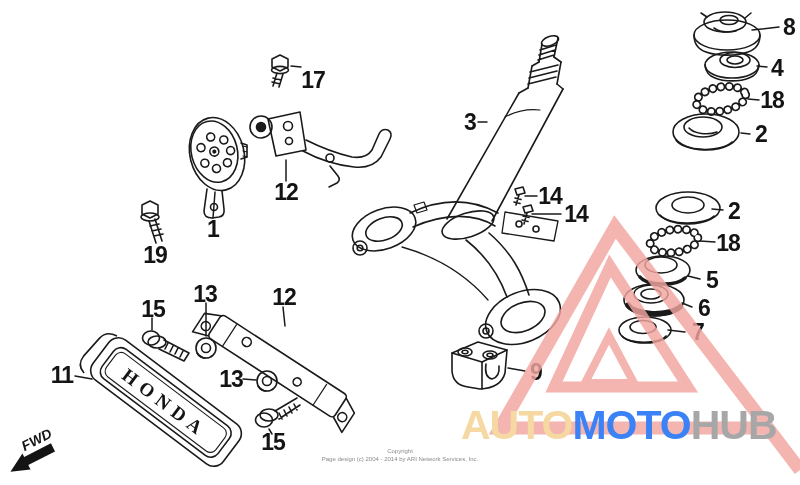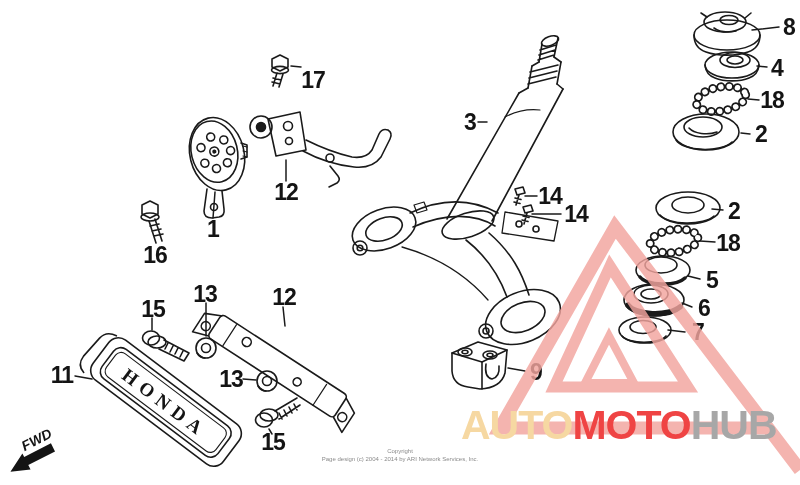--- a/index.html
+++ b/index.html
@@ -12,21 +12,21 @@
     position:absolute;z-index:2;transform:translate(-50%,-50%);
     font:bold 23px "Liberation Sans",sans-serif;color:#141414;letter-spacing:-1px;
     white-space:nowrap;
   }
   #watermark-triangles{position:absolute;left:0;top:0;z-index:3;opacity:.82;pointer-events:none;}
   #watermark-text{
     position:absolute;left:461px;top:402px;z-index:4;pointer-events:none;
     font:bold 41px "Liberation Sans",sans-serif;letter-spacing:-1px;white-space:nowrap;
   }
   #watermark-text .wm-auto{color:#F6D8A2;margin-top:24px;}
-  #watermark-text .wm-moto{color:#ef4444;}
+  #watermark-text .wm-moto{color:#3b82f6;}
   #watermark-text .wm-hub{color:#A7A7A7;}
   #copyright{
     position:absolute;left:250px;top:447px;width:300px;z-index:2;
     font:400 6px "Liberation Sans",sans-serif;color:#8a8a8a;text-align:center;line-height:8px;
   }
 </style>
 </head>
 <body>
 
 <div id="stage">
@@ -253,21 +253,21 @@
         <path d="M283,307 L285,326"></path>
         <path d="M243,379 L256,380"></path>
         <path d="M269,429 L272,434"></path>
       </g>
     </g>
   </svg>
 
   <div class="plabel" style="left:313px;top:80px">17</div>
   <div class="plabel" style="left:286px;top:192px">12</div>
   <div class="plabel" style="left:213px;top:229px">1</div>
-  <div class="plabel" style="left:155px;top:255px">16</div>
+  <div class="plabel" style="left:155px;top:255px">19</div>
   <div class="plabel" style="left:470px;top:122px">3</div>
   <div class="plabel" style="left:550px;top:196px">14</div>
   <div class="plabel" style="left:576px;top:214px">14</div>
   <div class="plabel" style="left:789px;top:27px">8</div>
   <div class="plabel" style="left:777px;top:68px">4</div>
   <div class="plabel" style="left:772px;top:100px">18</div>
   <div class="plabel" style="left:761px;top:134px">2</div>
   <div class="plabel" style="left:734px;top:211px">2</div>
   <div class="plabel" style="left:728px;top:243px">18</div>
   <div class="plabel" style="left:712px;top:280px">5</div>

